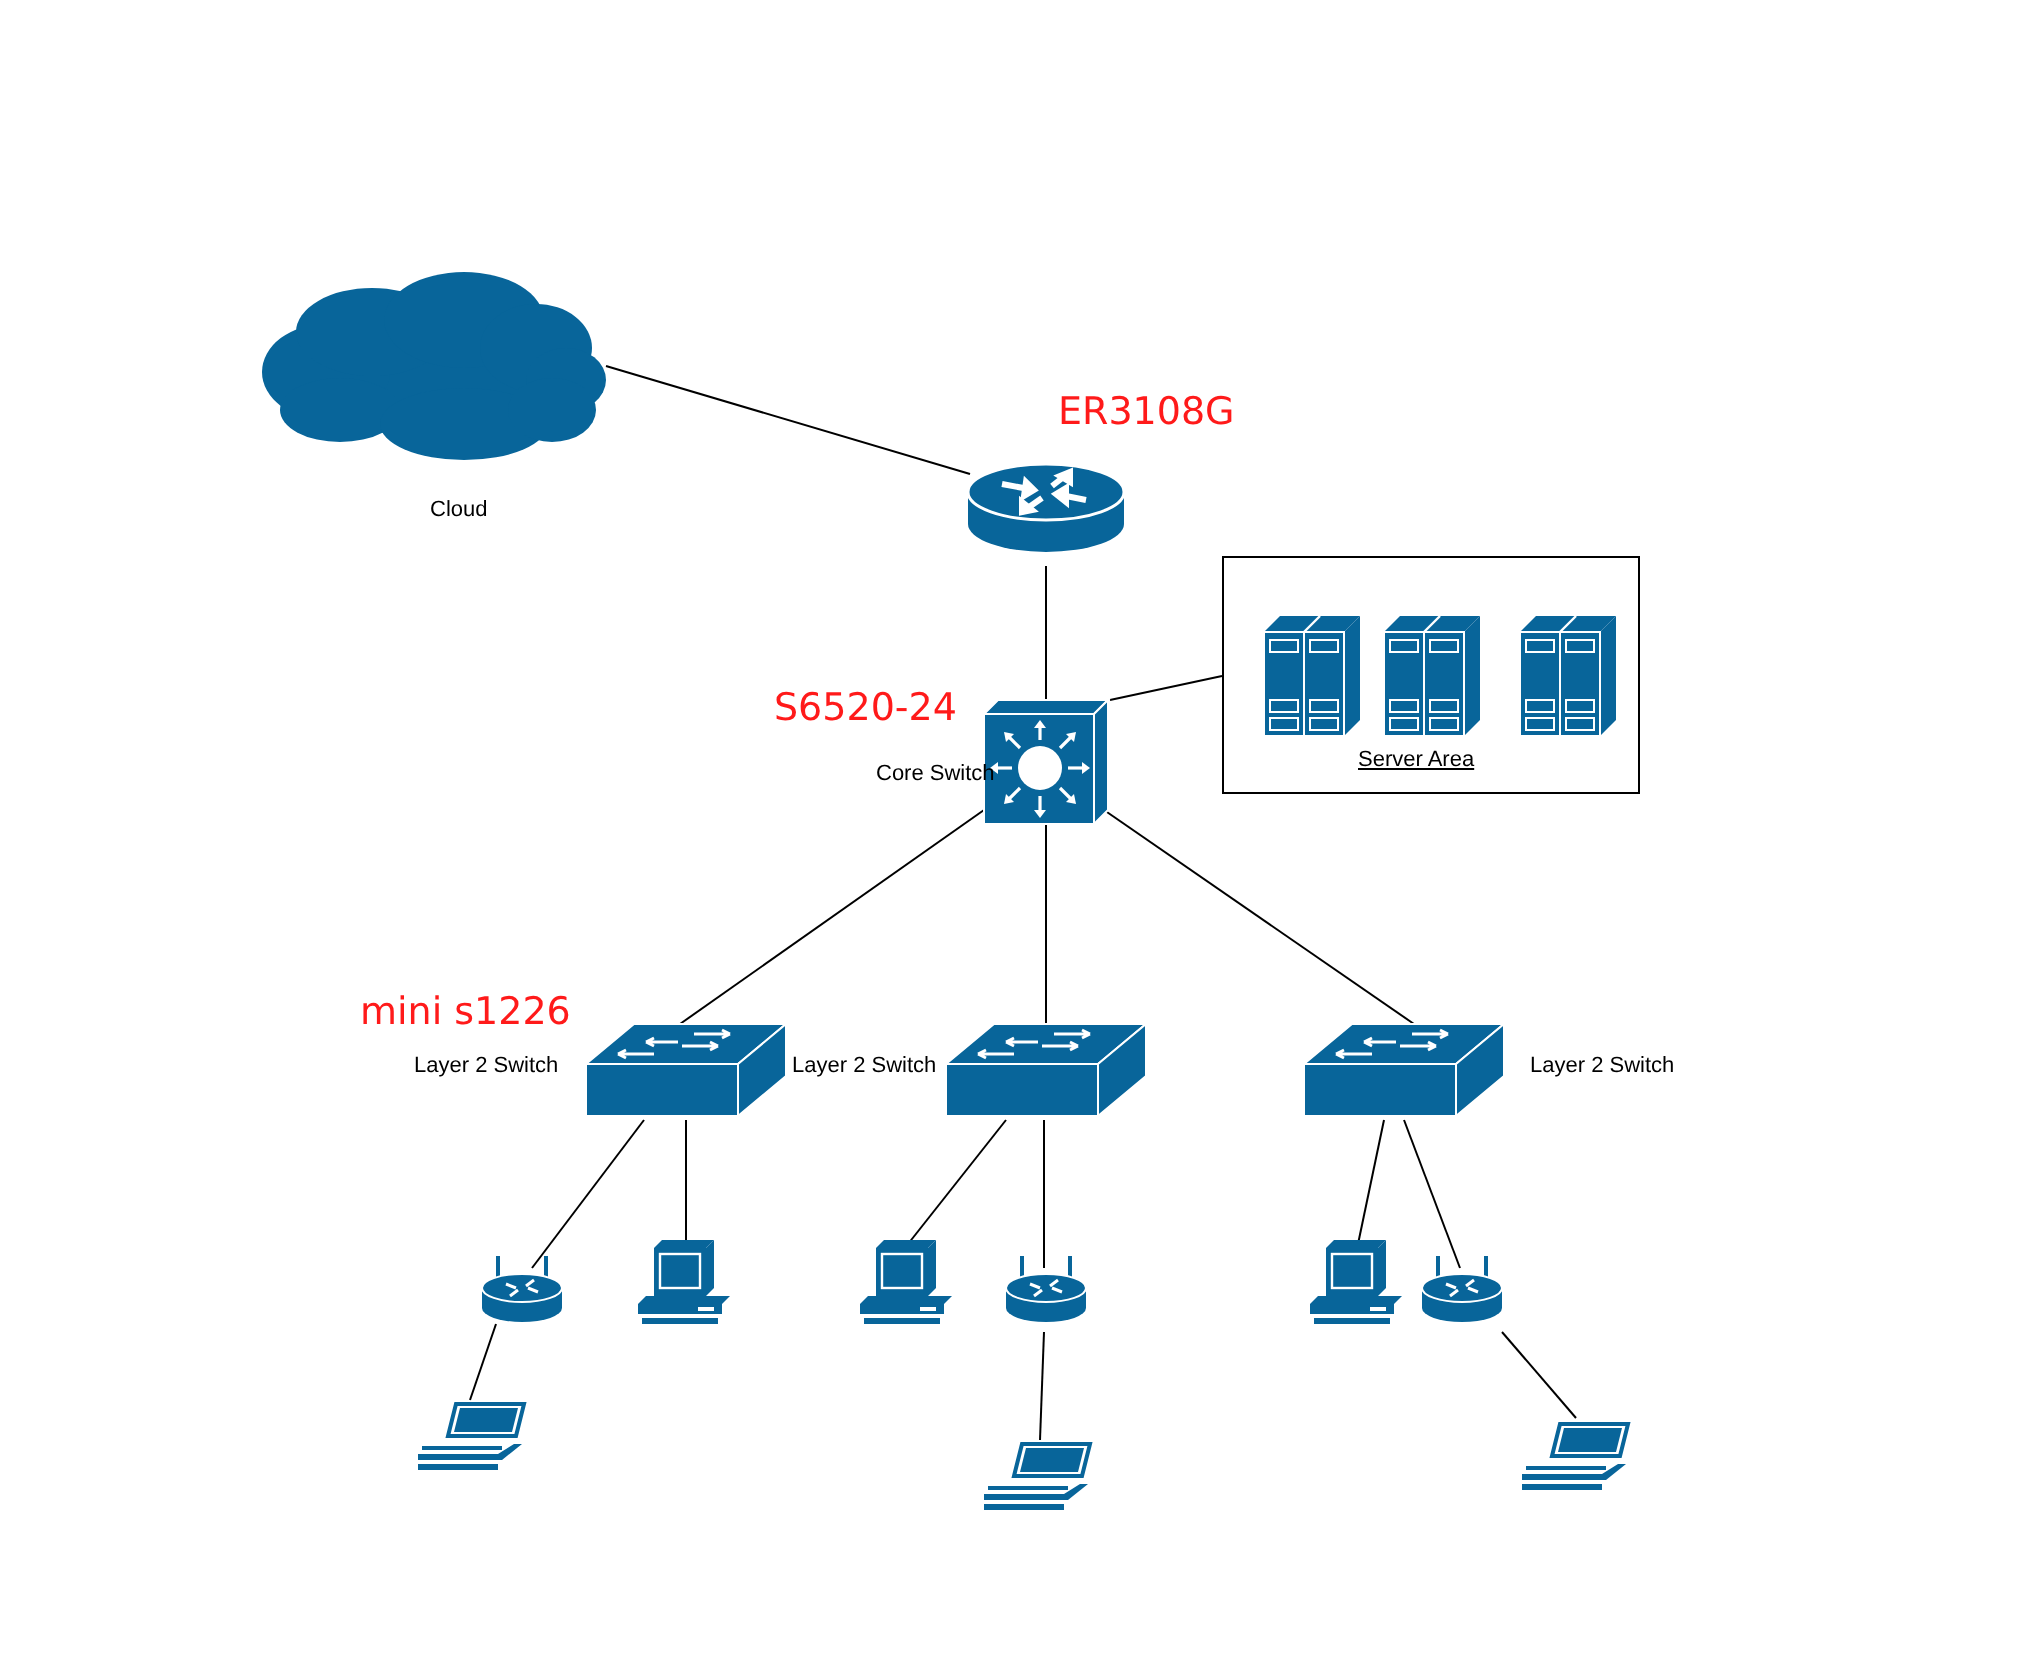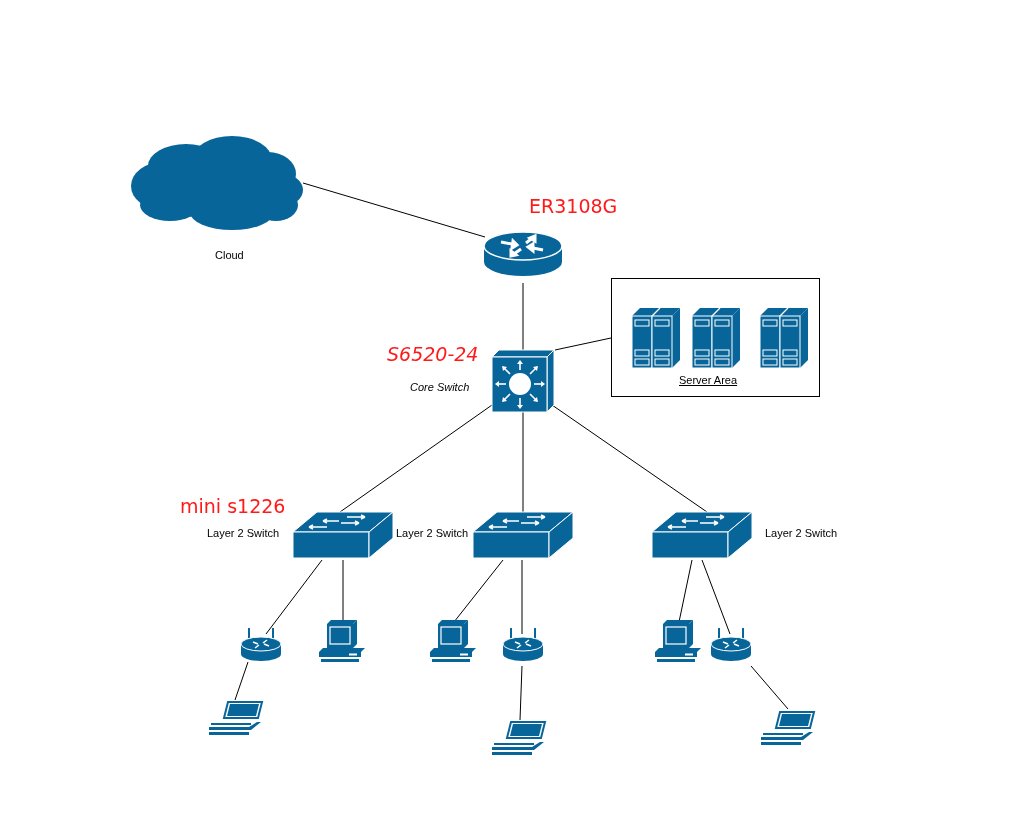--- a/index.html
+++ b/index.html
@@ -158,20 +158,20 @@
 
     <use href="#pc" transform="translate(677,646)"></use>
     <use href="#wap" transform="translate(731,650)"></use>
     <use href="#laptop" transform="translate(789,740)"></use>
   </svg>
 
   <div class="serverbox"></div>
 
   <div class="lbl" style="left:215px; top:249px;text-align:right;">Cloud</div>
   <div class="red" style="left:481px; top:195px;margin-left:48px;">ER3108G</div>
-  <div class="red" style="left:387px; top:343px;font-style:italic;">S6520-24</div>
-  <div class="lbl" style="left:410px; top:381px;font-style:italic;">Core Switch</div>
+  <div class="red" style="left:387px; top:343px;">S6520-24</div>
+  <div class="lbl" style="left:438px; top:381px;">Core Switch</div>
   <div class="lbl" style="left:679px; top:374px;text-decoration:underline;">Server Area</div>
   <div class="red" style="left:180px; top:495px;">mini s1226</div>
   <div class="lbl" style="left:207px; top:527px;">Layer 2 Switch</div>
   <div class="lbl" style="left:396px; top:527px;">Layer 2 Switch</div>
   <div class="lbl" style="left:765px; top:527px;">Layer 2 Switch</div>
 </div>
 
 </body></html>

